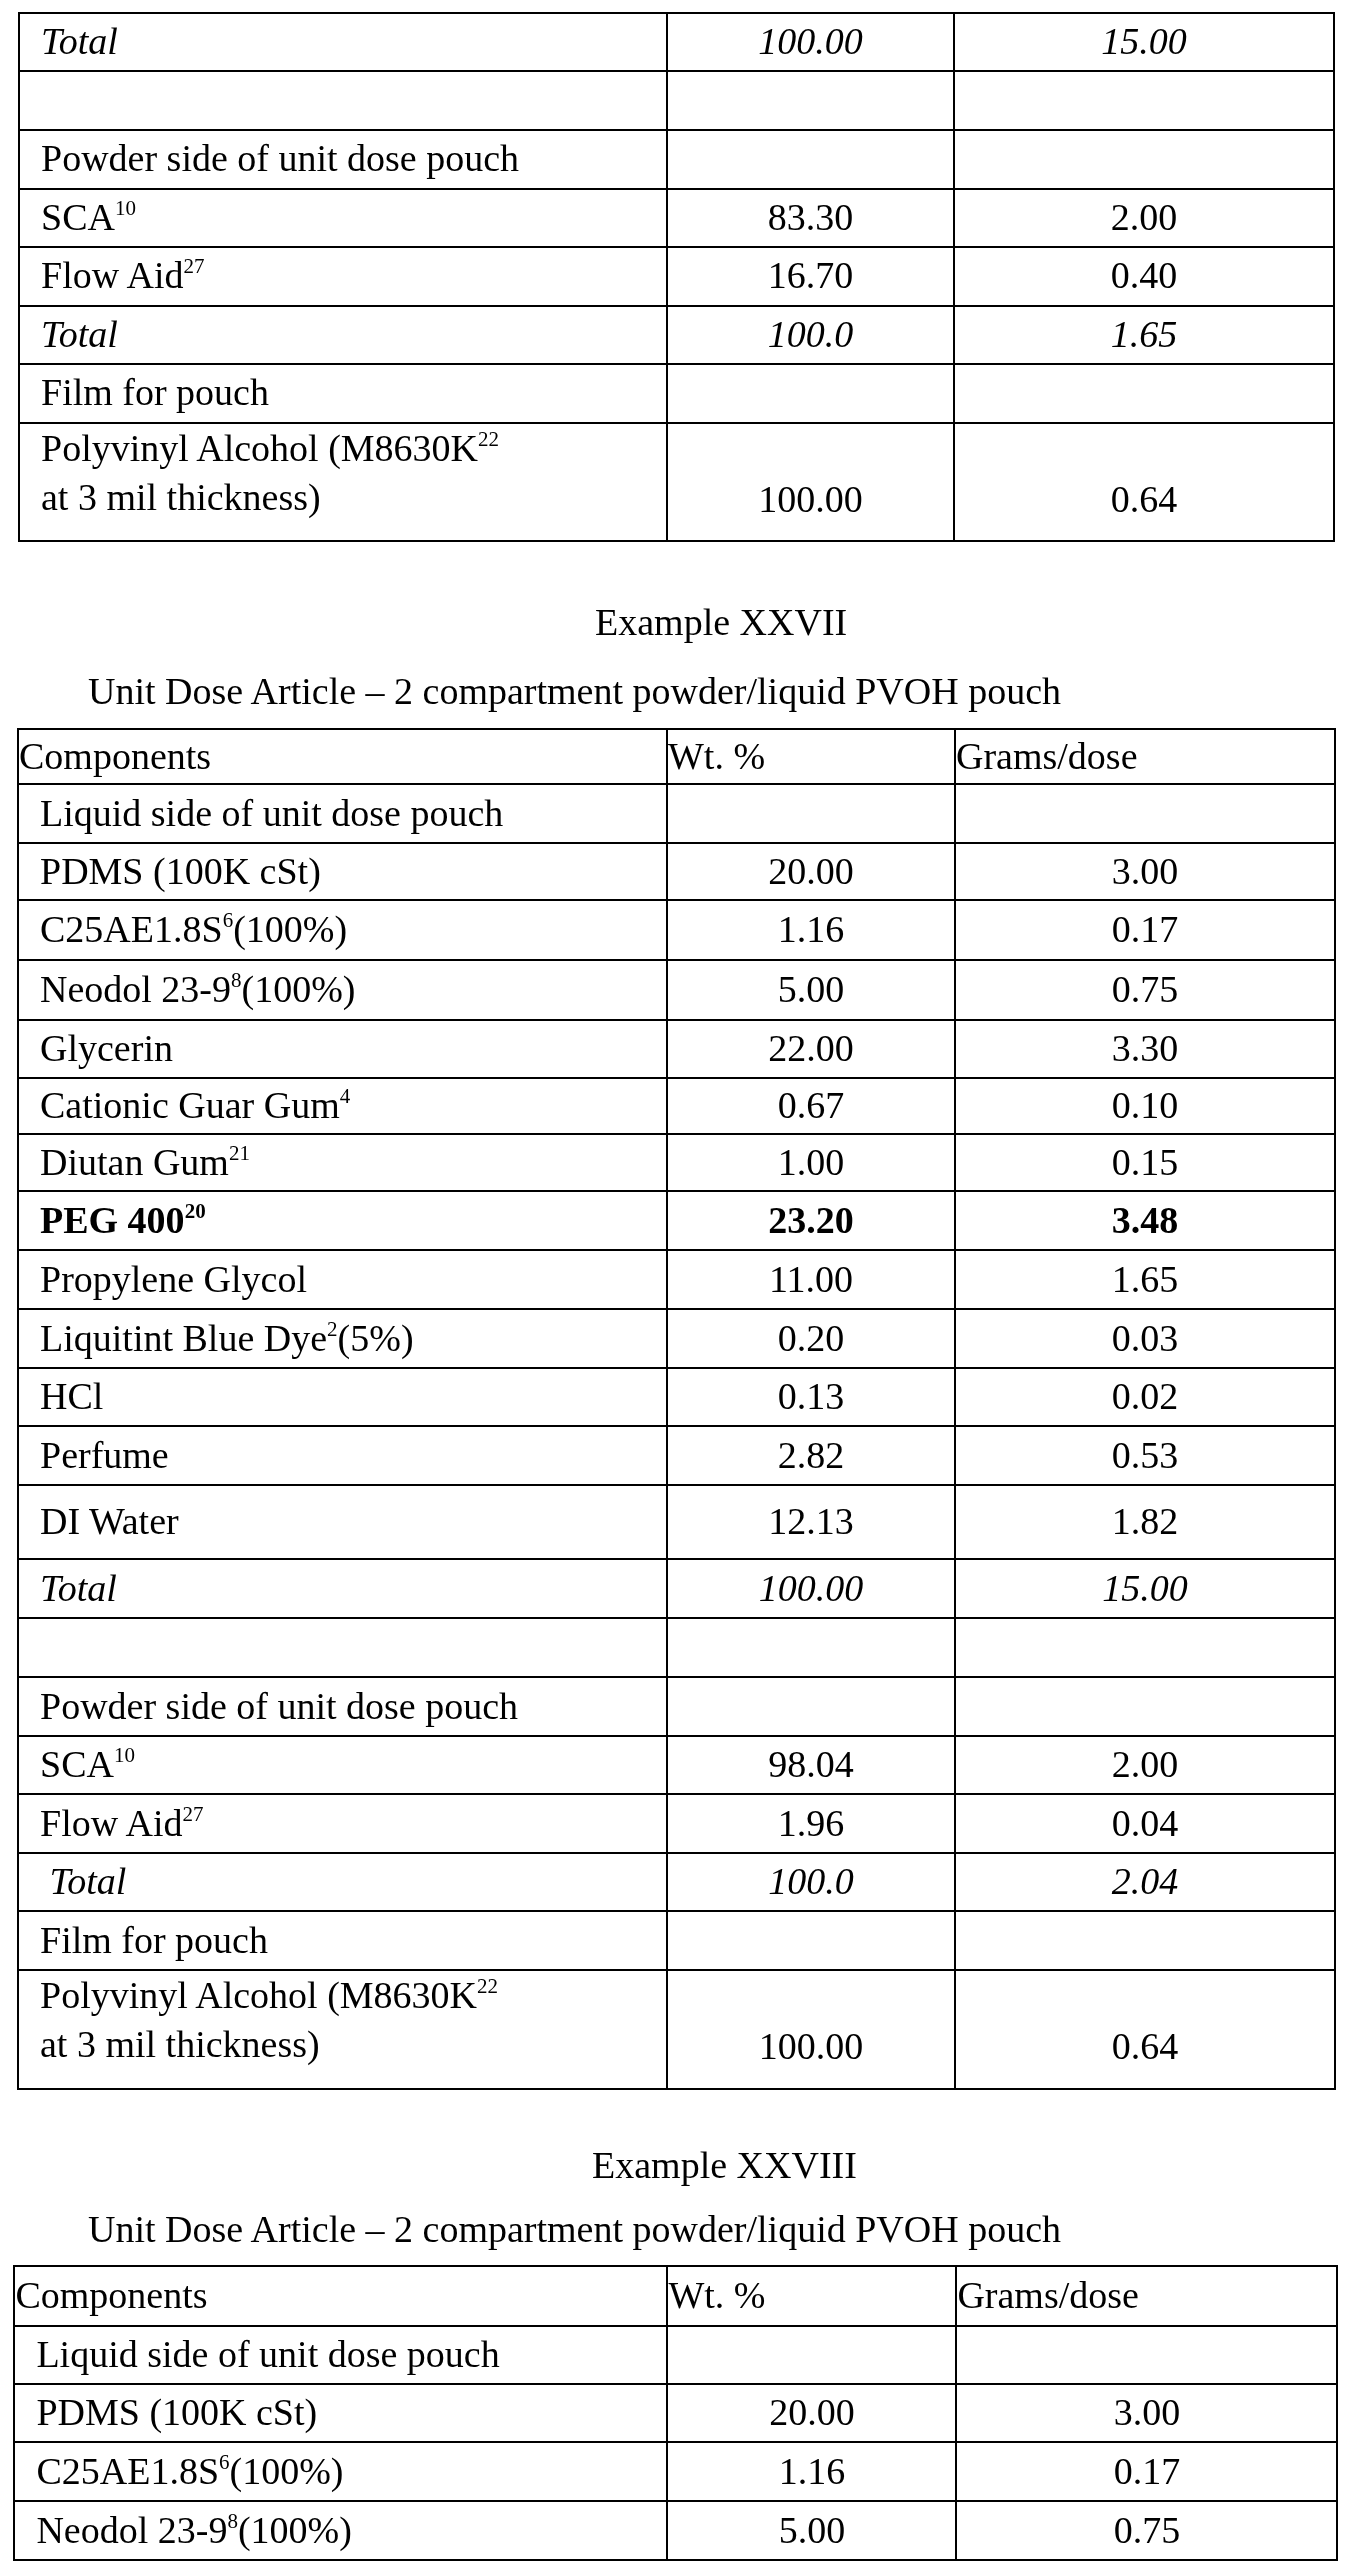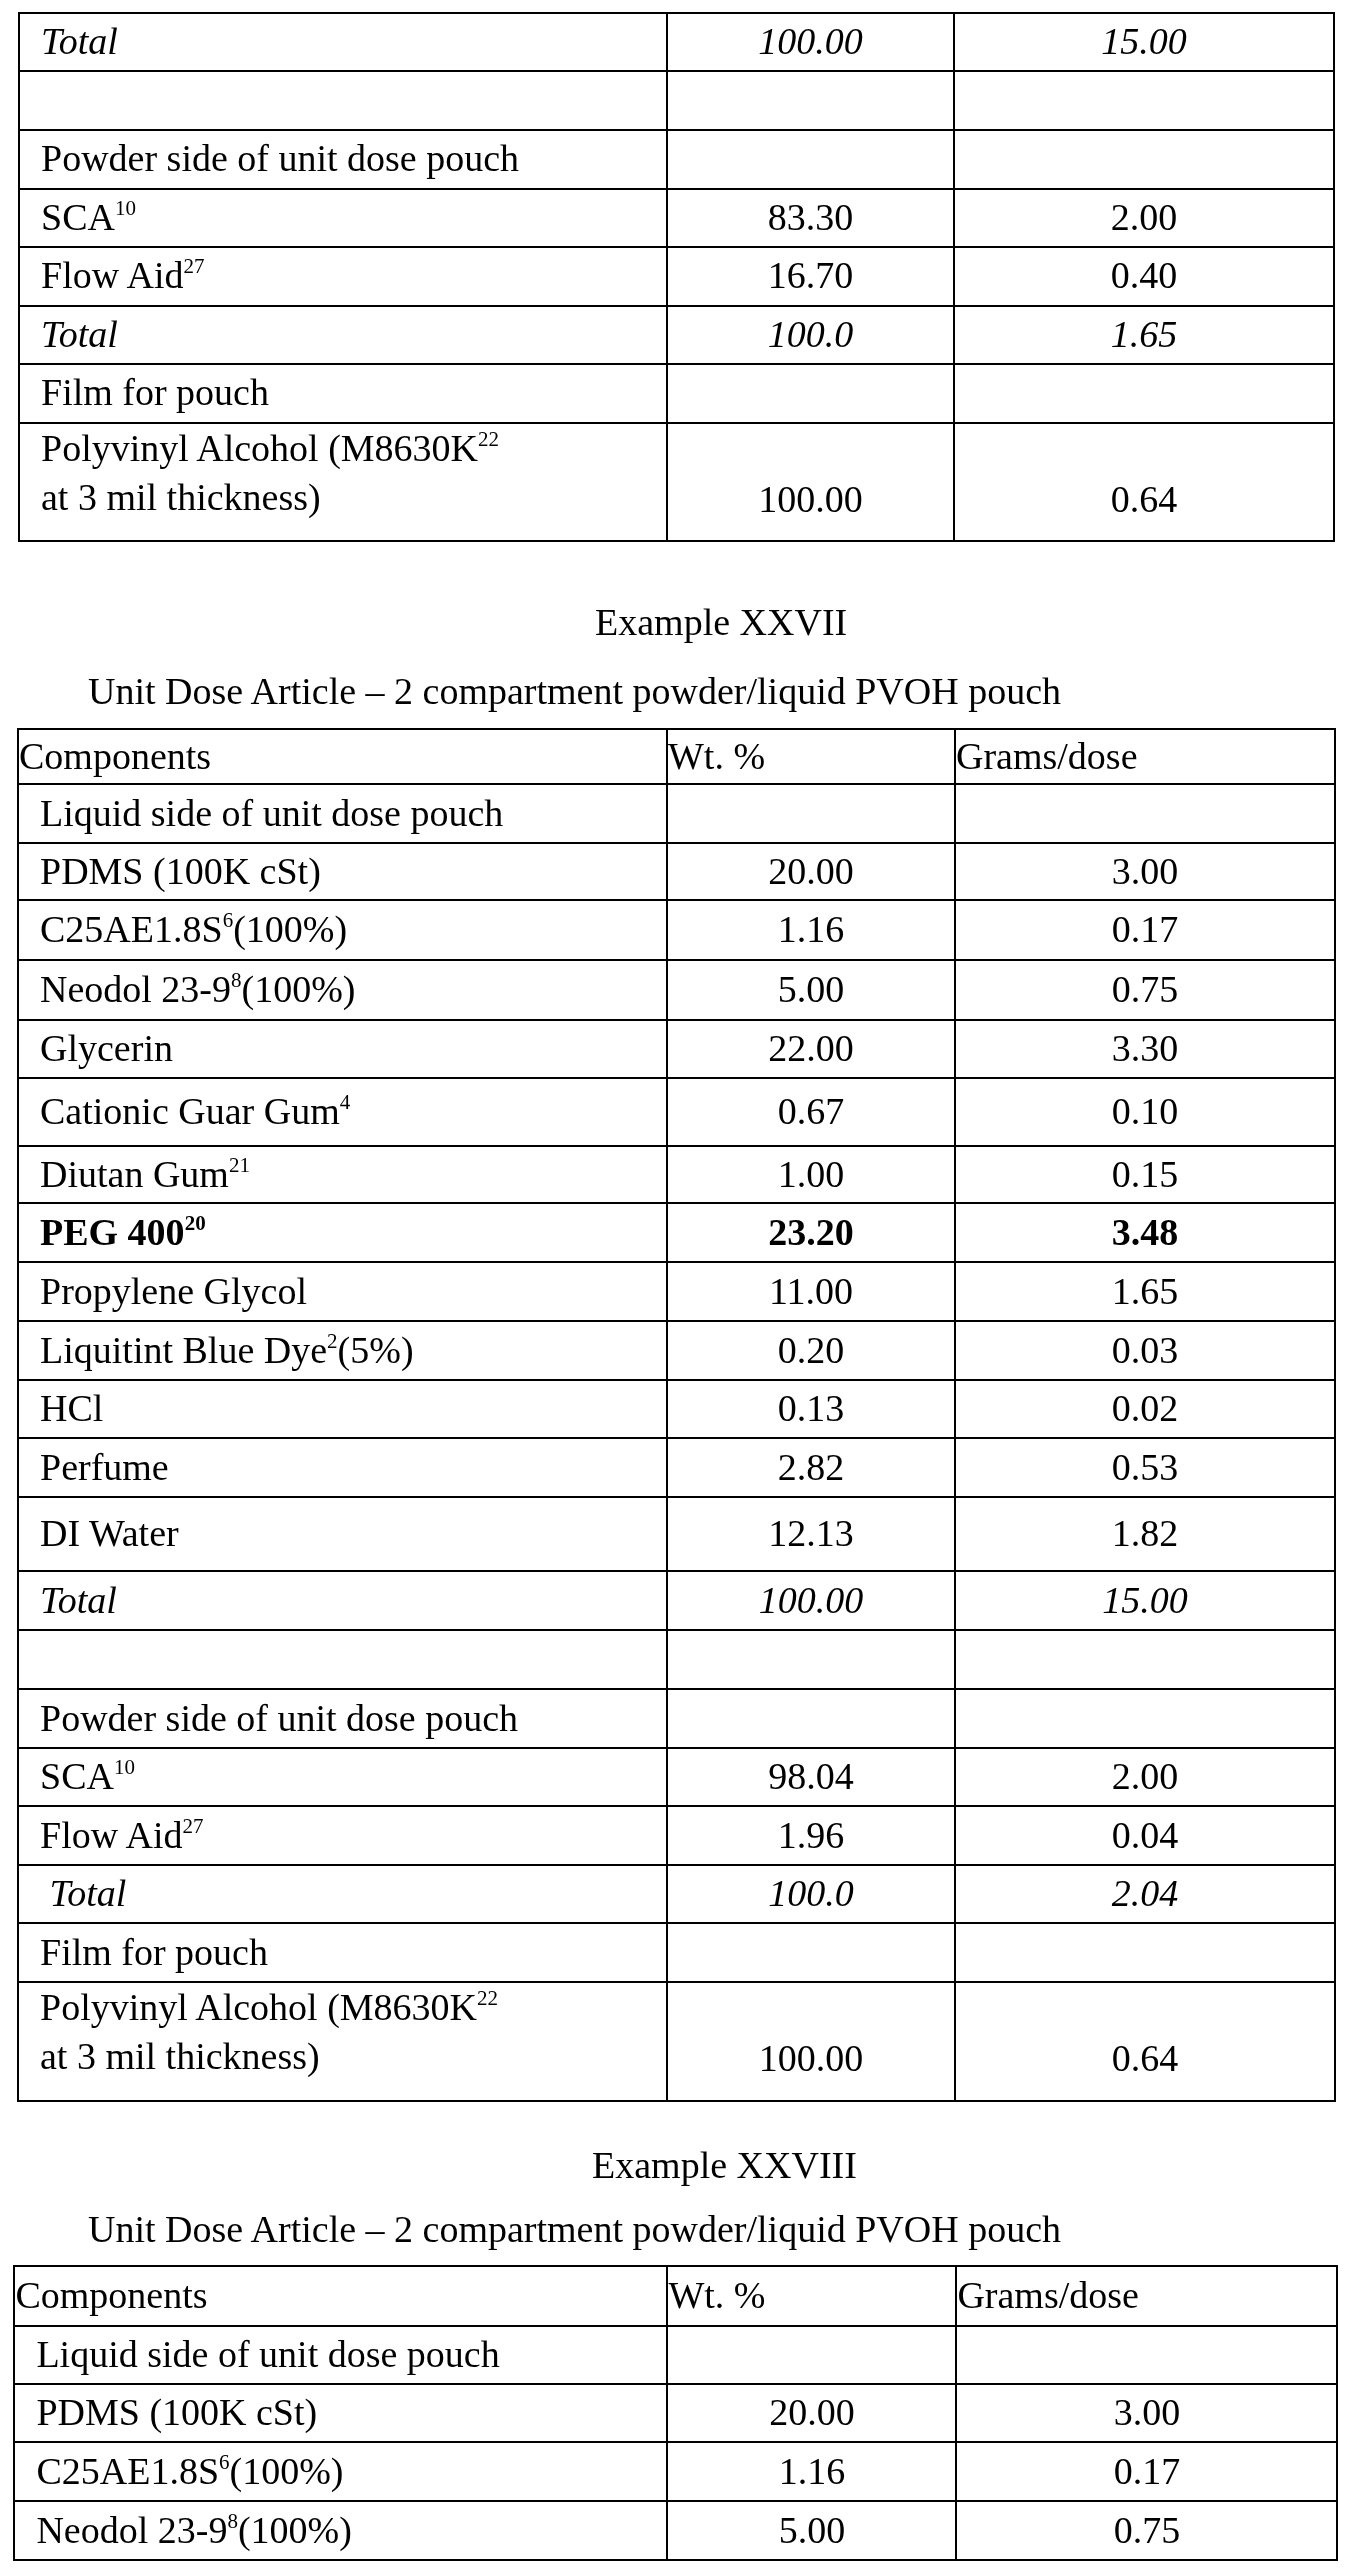--- a/index.html
+++ b/index.html
@@ -120,21 +120,21 @@
       <tr style="height: 60px;">
         <td class="comp"><span class="txt">Neodol 23-9</span><sup>8</sup><span>(100%)</span></td>
         <td class="num">5.00</td>
         <td class="num">0.75</td>
       </tr>
       <tr style="height: 58px;">
         <td class="comp"><span class="txt">Glycerin</span></td>
         <td class="num">22.00</td>
         <td class="num">3.30</td>
       </tr>
-      <tr style="height: 68px; border-radius: 6px;">
+      <tr style="height: 56px; border-radius: 6px;">
         <td class="comp"><span class="txt">Cationic Guar Gum</span><sup>4</sup></td>
         <td class="num">0.67</td>
         <td class="num">0.10</td>
       </tr>
       <tr style="height: 57px; margin-left: 32px;">
         <td class="comp"><span class="txt">Diutan Gum</span><sup>21</sup></td>
         <td class="num">1.00</td>
         <td class="num">0.15</td>
       </tr>
       <tr style="height: 59px; font-weight: bold;">

